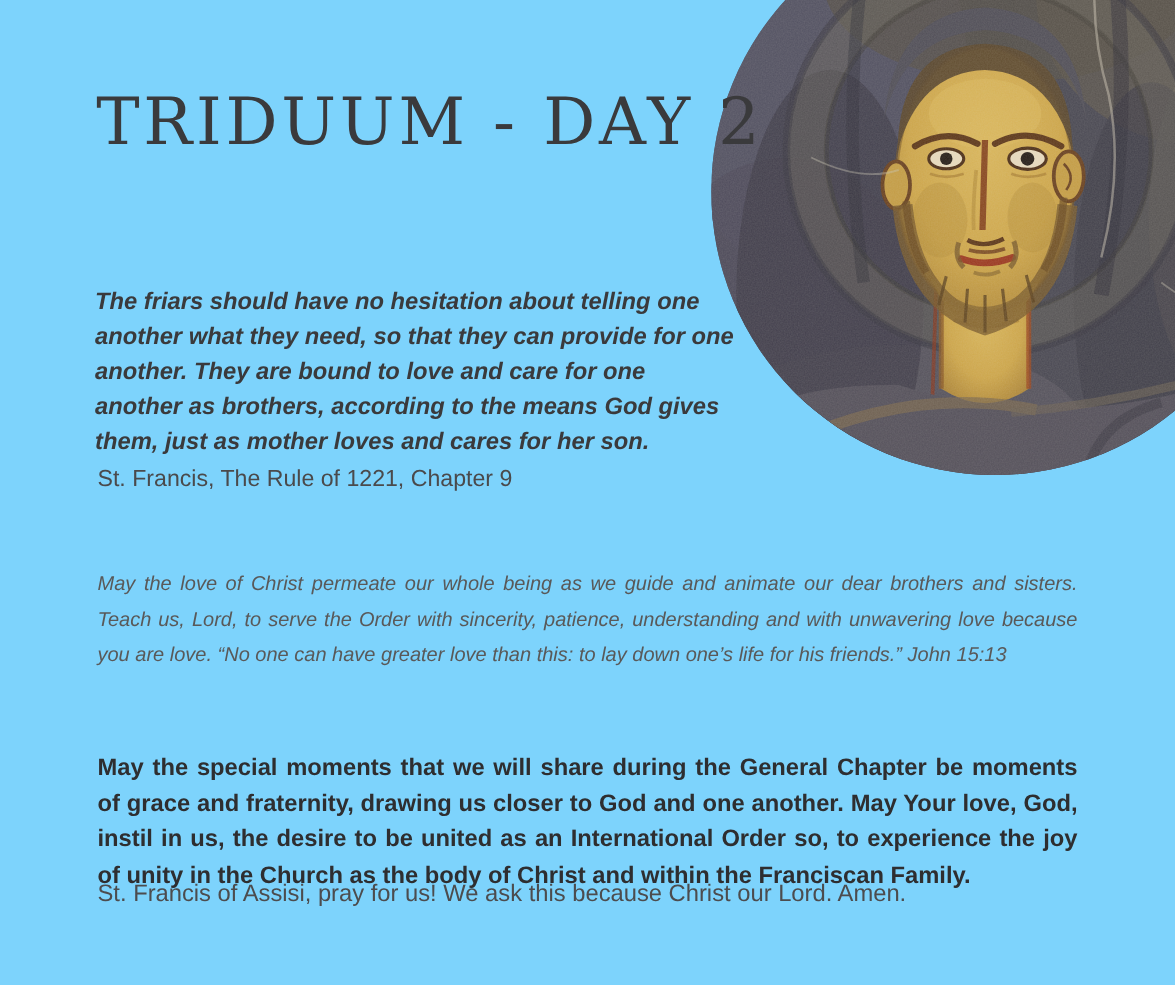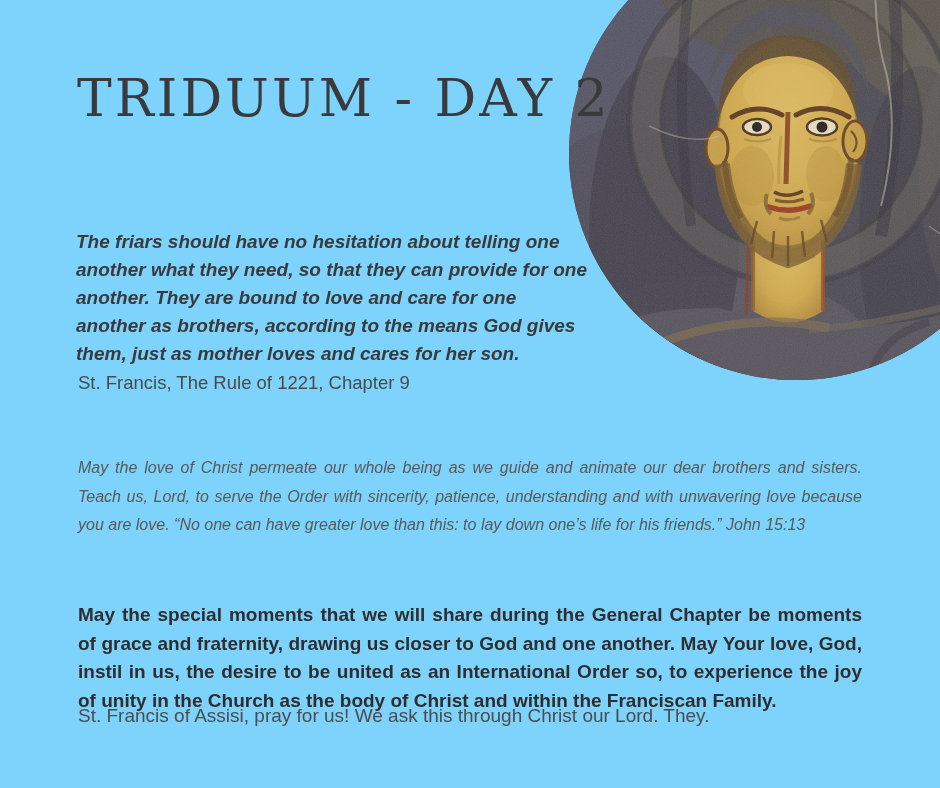--- a/index.html
+++ b/index.html
@@ -187,15 +187,15 @@
     </svg>
   </div>
 
   <div class="title">TRIDUUM - DAY 2</div>
 
   <div class="quote">The friars should have no hesitation about telling one another what they need, so that they can provide for one another. They are bound to love and care for one another as brothers, according to the means God gives them, just as mother loves and cares for her son.</div>
   <div class="attribution">St. Francis, The Rule of 1221, Chapter 9</div>
 
   <div class="para-italic">May the love of Christ permeate our whole being as we guide and animate our dear brothers and sisters. Teach us, Lord, to serve the Order with sincerity, patience, understanding and with unwavering love because you are love. “No one can have greater love than this: to lay down one’s life for his friends.” John 15:13</div>
   <div class="para-bold">May the special moments that we will share during the General Chapter be moments of grace and fraternity, drawing us closer to God and one another. May Your love, God, instil in us, the desire to be united as an International Order so, to experience the joy of unity in the Church as the body of Christ and within the Franciscan Family.</div>
-  <div class="closing">St. Francis of Assisi, pray for us! We ask this through Christ our Lord. They.</div>
+  <div class="closing">St. Francis of Assisi, pray for us! We ask this because Christ our Lord. Amen.</div>
 
 </div>
 
 </body></html>

